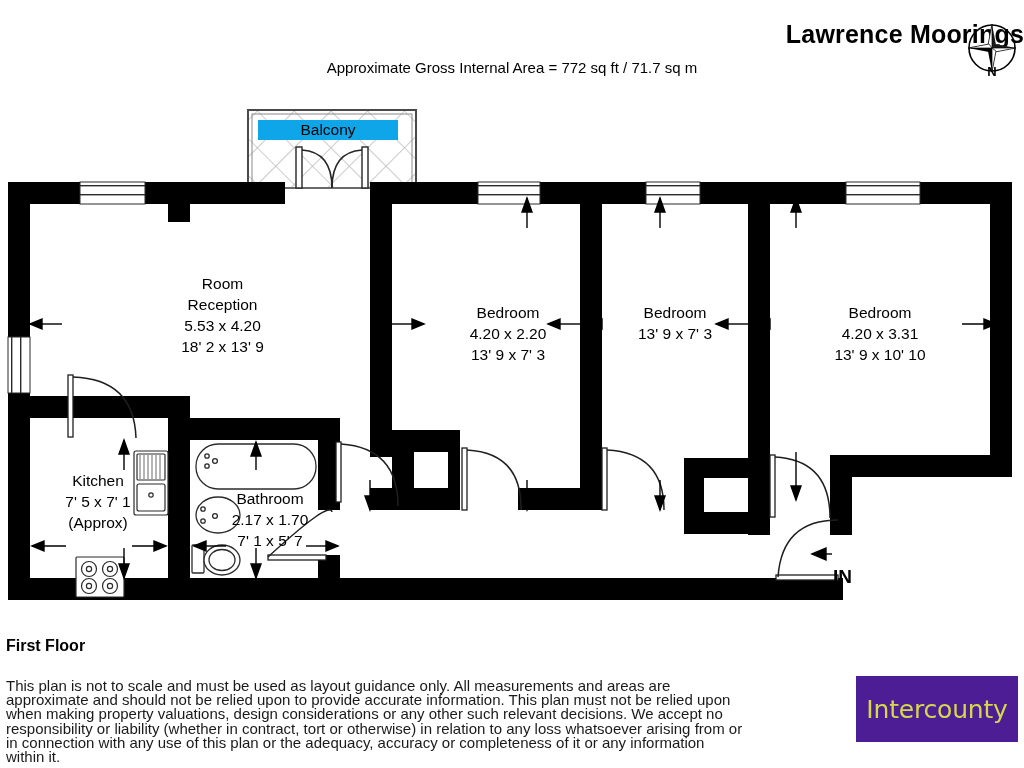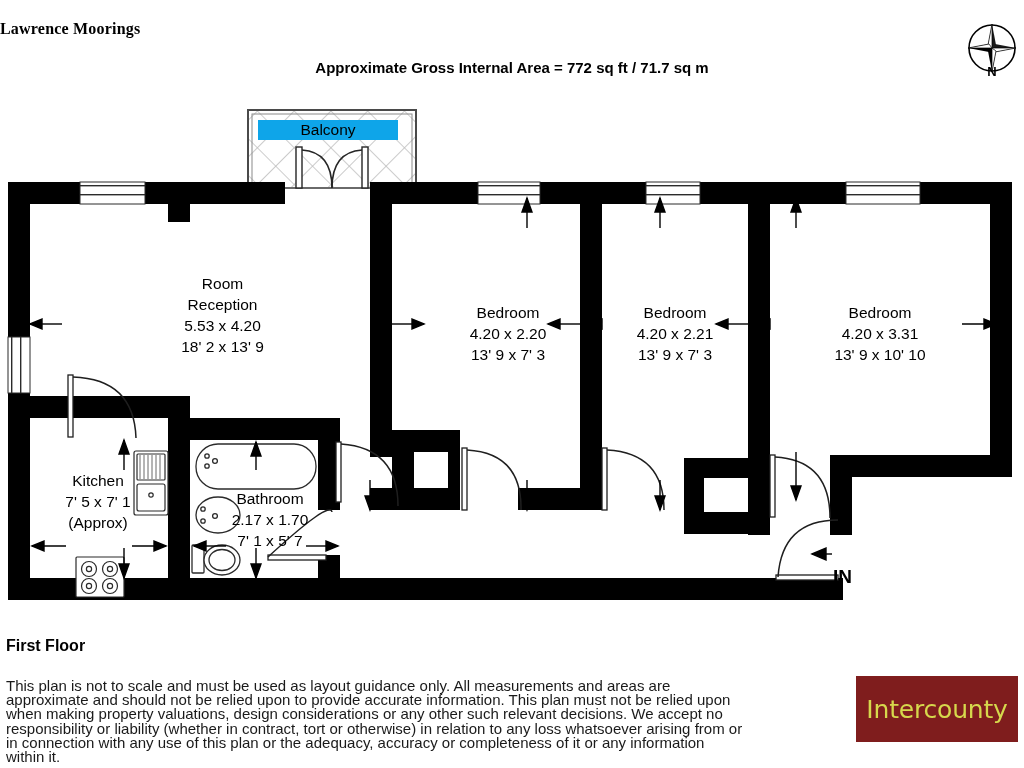--- a/index.html
+++ b/index.html
@@ -21,34 +21,33 @@
     width: 1024px;
     height: 768px;
   }
 
   
   .plan-title {
     position: absolute;
     left: 0;
     top: 20px;
     width: 1024px;
-    text-align: left;
-    font-size: 16px;
+    text-align: right;
+    font-size: 25px;
     font-weight: bold;
     letter-spacing: 0.2px;
-    font-family: Liberation Serif, serif;
   }
   .plan-subtitle {
     position: absolute;
     left: 0;
     top: 59px;
     width: 1024px;
     text-align: center;
     font-size: 15px;
-    font-weight: bold;
+    font-weight: normal;
   }
 
   
   .compass {
     position: absolute;
     left: 960px;
     top: 18px;
     width: 64px;
     height: 72px;
   }
@@ -129,21 +128,21 @@
     font-size: 15px;
     line-height: 14.2px;
     color: #1a1a1a;
   }
   .logo-box {
     position: absolute;
     left: 856px;
     top: 676px;
     width: 162px;
     height: 66px;
-    background: #7f1d1d;
+    background: #4c1d95;
     display: flex;
     align-items: center;
     justify-content: center;
   }
   .logo-text {
     font-family: "DejaVu Sans", sans-serif;
     font-size: 25px;
     color: #d6d84c;
     letter-spacing: -0.2px;
     font-weight: normal;
@@ -469,21 +468,20 @@
   </div>
 
   <div class="room-label lbl-bed1">
     <span class="rl-name">Bedroom</span>
     <span class="rl-m">4.20 x 2.20</span>
     <span class="rl-ft">13' 9 x 7' 3</span>
   </div>
 
   <div class="room-label lbl-bed2">
     <span class="rl-name">Bedroom</span>
-    <span class="rl-m">4.20 x 2.21</span>
     <span class="rl-ft">13' 9 x 7' 3</span>
   </div>
 
   <div class="room-label lbl-bed3">
     <span class="rl-name">Bedroom</span>
     <span class="rl-m">4.20 x 3.31</span>
     <span class="rl-ft">13' 9 x 10' 10</span>
   </div>
 
   <div class="room-label lbl-kitchen">

